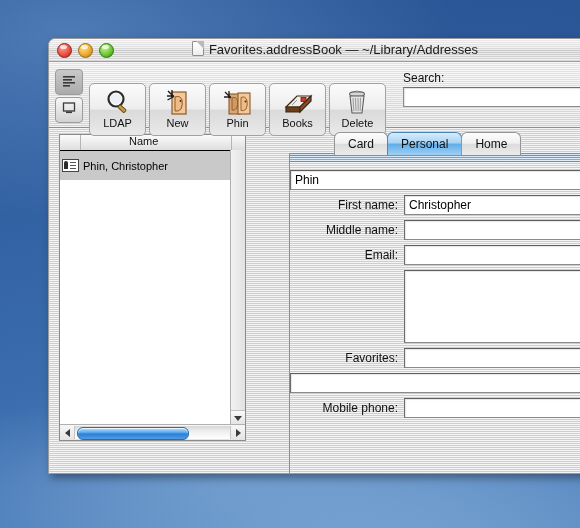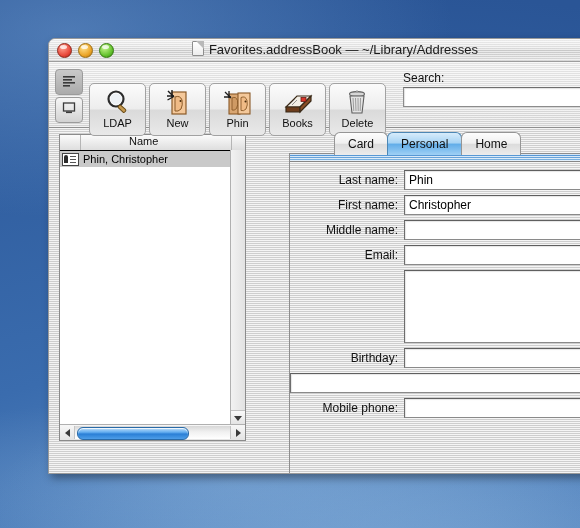--- a/index.html
+++ b/index.html
@@ -112,21 +112,21 @@
   .list-head{
     height:15px;background:linear-gradient(to bottom,#fbfbfb,#dedede);
     border-bottom:1px solid #000;display:flex;gap:43px;
   }
   .lh-gutter{width:20px;height:100%;border-right:1px solid #b5b5b5;
     background:linear-gradient(to bottom,#fbfbfb,#dedede);}
   .lh-name{flex:1;font-size:11px;color:#111;padding-left:5px;}
   .lh-tail{width:13px;height:100%;border-left:1px solid #b5b5b5;
     background:linear-gradient(to bottom,#fbfbfb,#dedede);}
   .list-rows{position:absolute;left:0;right:14px;top:16px;bottom:16px;background:#fff;overflow:hidden;}
-  .list-row{height:16px;display:flex;align-items:center;background:#c9c9c9;padding-left:2px;}
+  .list-row{height:29px;display:flex;align-items:center;background:#c9c9c9;padding-left:2px;}
   .row-ico{
     width:15px;height:11px;margin-right:4px;flex:none;position:relative;
     background:#fff;border:1px solid #454545;
   }
   .row-ico .sil{position:absolute;left:1px;top:1px;width:4px;height:8px;
     background:#2b2b2b;border-radius:2px 2px 0 0;}
   .row-ico .ln{position:absolute;left:7px;width:6px;height:1px;background:#555;}
   .row-label{font-size:11px;color:#000;white-space:nowrap;}
   .vscroll{
     position:absolute;right:0;top:15px;bottom:15px;width:14px;
@@ -369,21 +369,20 @@
         </div>
     </div>
 
     <div class="tabpanel">
       <div class="panel-top"></div>
       <div class="stripes"></div>
 
       <div class="form">
 
         <div class="frow">
-          <div class="flabel">Last name:</div>
           <div class="finput">Phin</div>
         </div>
 
         <div class="frow">
           <div class="flabel">First name:</div>
           <div class="finput">Christopher</div>
         </div>
 
         <div class="frow">
           <div class="flabel">Middle name:</div>
@@ -396,21 +395,21 @@
         </div>
 
         <div class="frow">
           <div class="flabel"></div>
           <div class="ftext">
             
           </div>
         </div>
 
         <div class="frow">
-          <div class="flabel">Birthday:</div>
+          <div class="flabel">Favorites:</div>
           <div class="finput"></div>
         </div>
 
         <div class="frow">
           <div class="finput"></div>
         </div>
 
         <div class="frow">
           <div class="flabel">Mobile phone:</div>
           <div class="finput"></div>

